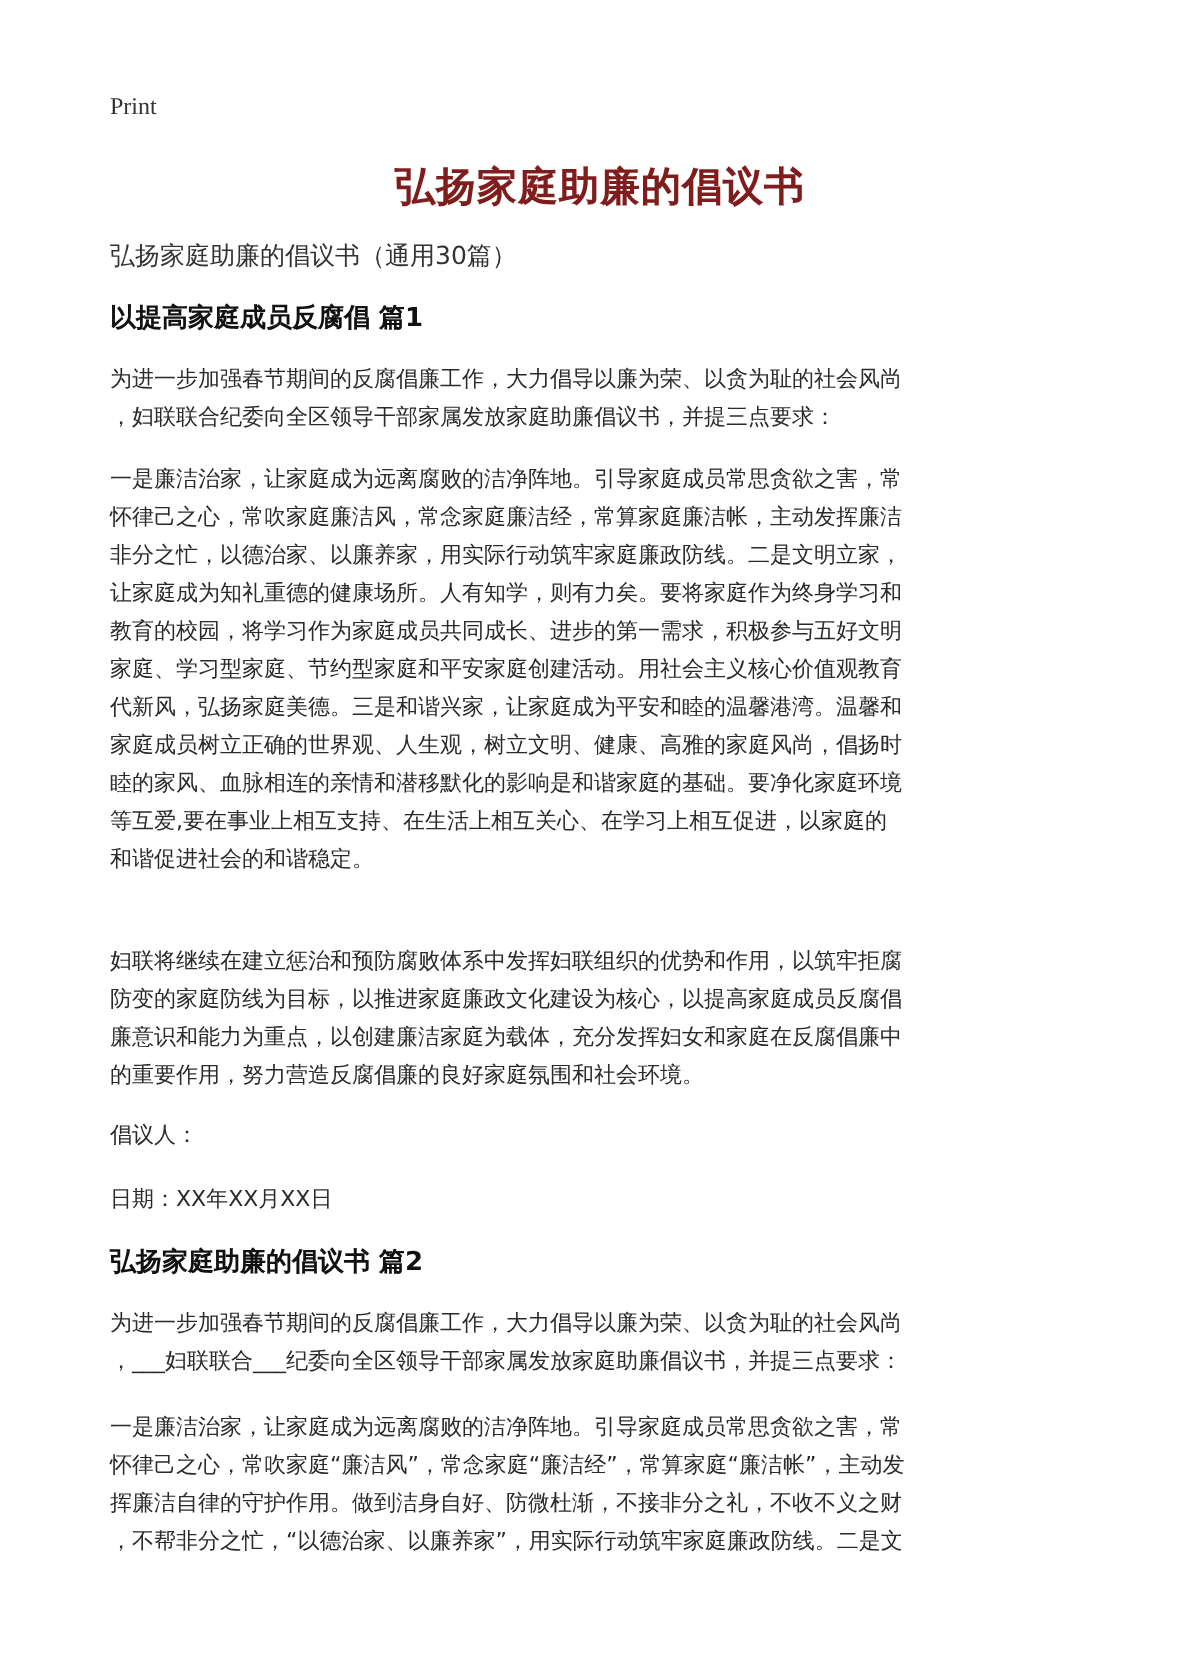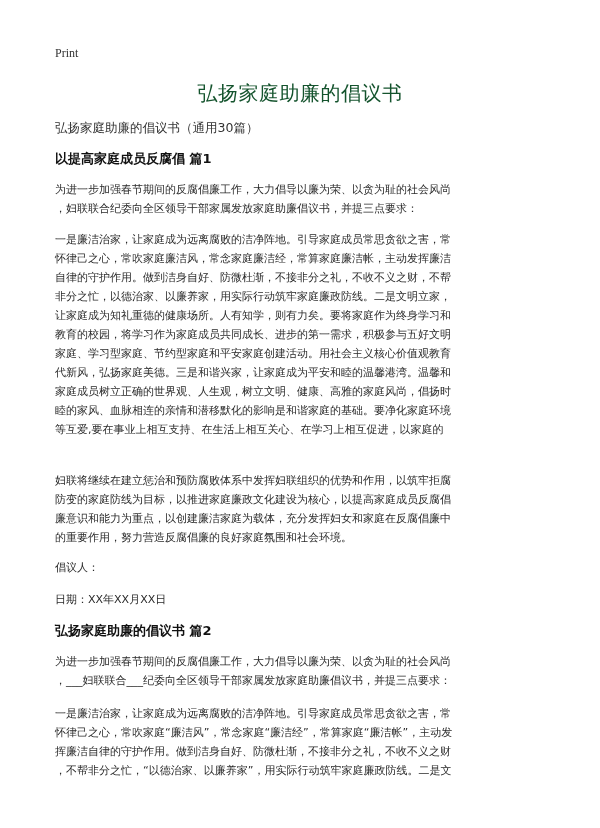--- a/index.html
+++ b/index.html
@@ -30,22 +30,23 @@
       font-size: 12px;
       color: #333333;
     }
     .main-title {
       position: absolute;
       left: 0;
       width: 600px;
       top: 80px;
       text-align: center;
       font-size: 20px;
-      color: #14532d;
+      color: #7f1d1d;
       letter-spacing: 0.5px;
+      font-weight: bold;
     }
     .subtitle {
       position: absolute;
       left: 55px;
       top: 120px;
       font-size: 12.5px;
       color: #333333;
     }
     .section-heading {
       position: absolute;
@@ -83,29 +84,29 @@
   <div class="section-heading" style="top:150px;">以提高家庭成员反腐倡 篇1</div>
 
   <div class="para" style="top:180px;">
     <span class="line">为进一步加强春节期间的反腐倡廉工作，大力倡导以廉为荣、以贪为耻的社会风尚</span>
     <span class="line">，妇联联合纪委向全区领导干部家属发放家庭助廉倡议书，并提三点要求：</span>
   </div>
 
   <div class="para" style="top:230px;">
     <span class="line">一是廉洁治家，让家庭成为远离腐败的洁净阵地。引导家庭成员常思贪欲之害，常</span>
     <span class="line">怀律己之心，常吹家庭廉洁风，常念家庭廉洁经，常算家庭廉洁帐，主动发挥廉洁</span>
-    <span class="line">自律的守护作用。做到洁身自好、防微杜渐，不接非分之礼，不收不义之财，不帮</span>
     <span class="line">非分之忙，以德治家、以廉养家，用实际行动筑牢家庭廉政防线。二是文明立家，</span>
     <span class="line">让家庭成为知礼重德的健康场所。人有知学，则有力矣。要将家庭作为终身学习和</span>
     <span class="line">教育的校园，将学习作为家庭成员共同成长、进步的第一需求，积极参与五好文明</span>
     <span class="line">家庭、学习型家庭、节约型家庭和平安家庭创建活动。用社会主义核心价值观教育</span>
     <span class="line">代新风，弘扬家庭美德。三是和谐兴家，让家庭成为平安和睦的温馨港湾。温馨和</span>
     <span class="line">家庭成员树立正确的世界观、人生观，树立文明、健康、高雅的家庭风尚，倡扬时</span>
     <span class="line">睦的家风、血脉相连的亲情和潜移默化的影响是和谐家庭的基础。要净化家庭环境</span>
     <span class="line">等互爱,要在事业上相互支持、在生活上相互关心、在学习上相互促进，以家庭的</span>
+    <span class="line">和谐促进社会的和谐稳定。</span>
   </div>
 
   <div class="para" style="top:471px;">
     <span class="line">妇联将继续在建立惩治和预防腐败体系中发挥妇联组织的优势和作用，以筑牢拒腐</span>
     <span class="line">防变的家庭防线为目标，以推进家庭廉政文化建设为核心，以提高家庭成员反腐倡</span>
     <span class="line">廉意识和能力为重点，以创建廉洁家庭为载体，充分发挥妇女和家庭在反腐倡廉中</span>
     <span class="line">的重要作用，努力营造反腐倡廉的良好家庭氛围和社会环境。</span>
   </div>
 
   <div class="para" style="top:558px;">

